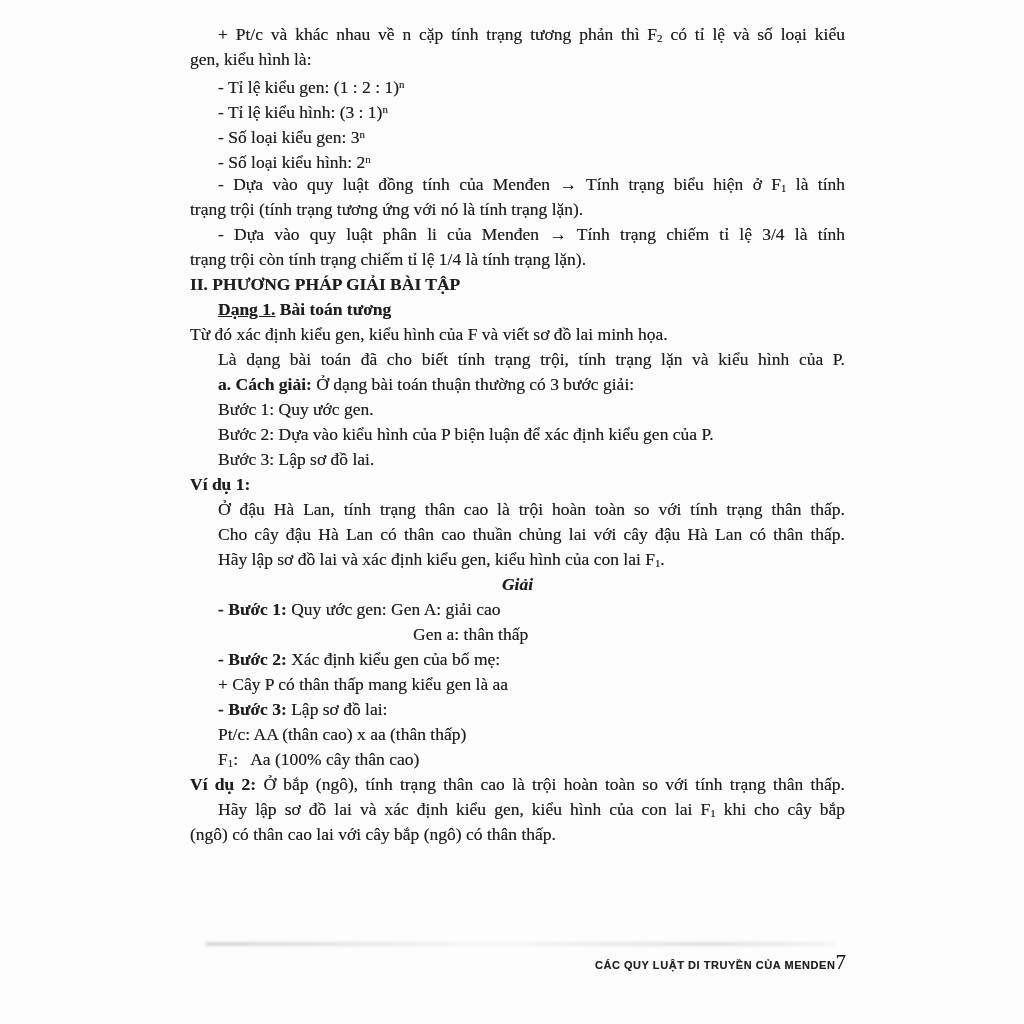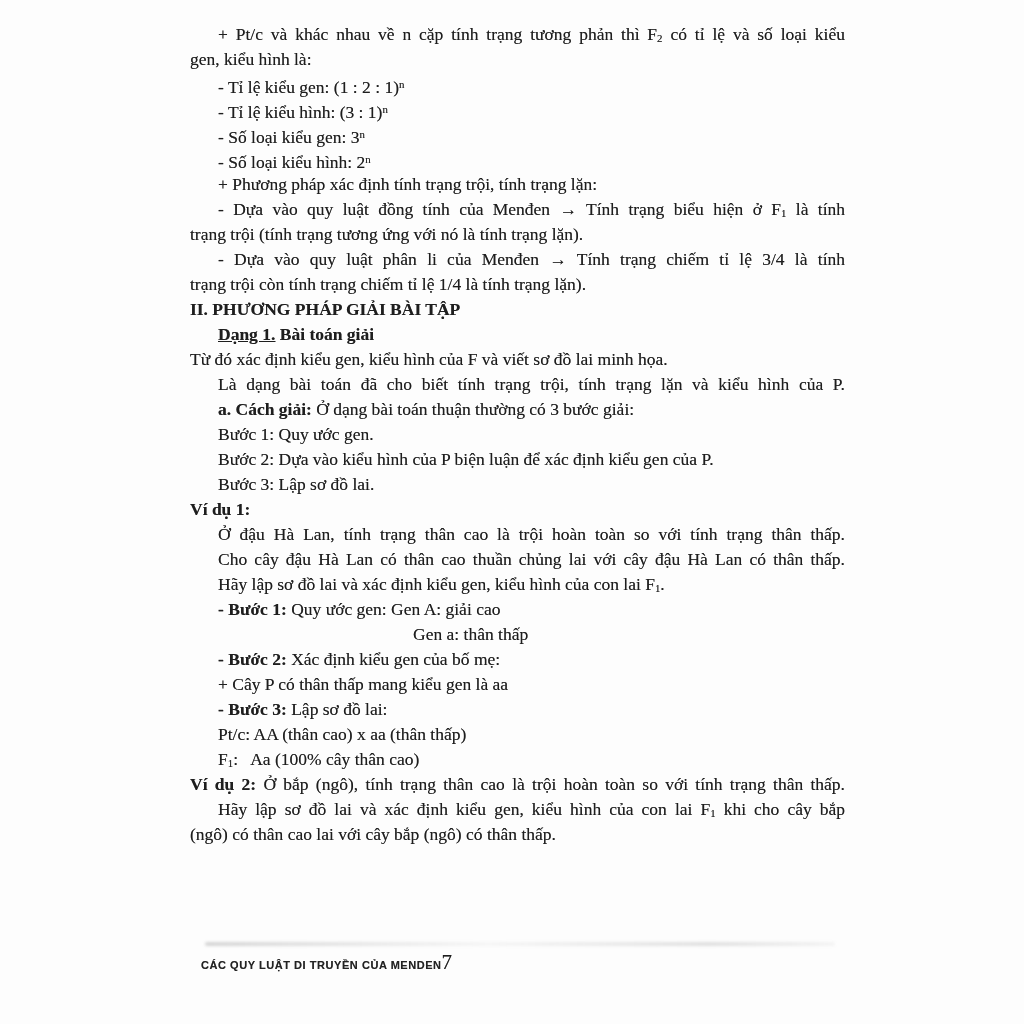--- a/index.html
+++ b/index.html
@@ -31,21 +31,21 @@
   .u{text-decoration:underline;margin-top:17px;}
   .sb{font-size:0.62em;vertical-align:-0.18em;letter-spacing:0;}
   .sp{font-size:0.62em;vertical-align:0.45em;}
   .bleed{
     position:absolute;left:205px;top:942px;width:630px;height:4px;
     background:linear-gradient(to right,rgba(70,70,70,.22),rgba(70,70,70,.04) 45%,rgba(70,70,70,.16) 80%,rgba(70,70,70,.05));
     filter:blur(1.6px);border-radius:2px;
   }
   .footer{
     position:absolute;left:201px;top:950px;width:645px;
-    display:flex;justify-content:flex-start;align-items:baseline;
+    display:flex;justify-content:flex-end;align-items:baseline;
   }
   .footer-title{
     font-family:"Liberation Sans","DejaVu Sans",sans-serif;
     font-weight:bold;font-size:11px;letter-spacing:0.55px;color:#232323;
     text-shadow:0 0 0.4px rgba(20,20,20,0.5);
   }
   .footer-page{
     font-size:21px;color:#1d1d1d;
     text-shadow:0 0 0.4px rgba(20,20,20,0.5);
   }
@@ -54,37 +54,37 @@
 <body>
 
 <div class="page">
   <main class="content">
       <div class="line para j"><span class="">+ Pt/c và khác nhau về n cặp tính trạng tương phản thì F</span><span class="sb">2</span><span class=""> có tỉ lệ và số loại kiểu</span></div>
       <div class="line flush"><span class="">gen, kiểu hình là:</span></div>
       <div class="line para"><span class="">- Tỉ lệ kiểu gen: (1 : 2 : 1)</span><span class="sp">n</span></div>
       <div class="line para"><span class="">- Tỉ lệ kiểu hình: (3 : 1)</span><span class="sp">n</span></div>
       <div class="line para"><span class="">- Số loại kiểu gen: 3</span><span class="sp">n</span></div>
       <div class="line para"><span class="">- Số loại kiểu hình: 2</span><span class="sp">n</span></div>
-      <div class="line para"><span class="">+ Phương pháp xác định tính trạng trội, tính trạng lặn:</span></div>
       <div class="line para j"><span class="">- Dựa vào quy luật đồng tính của Menđen → Tính trạng biểu hiện ở F</span><span class="sb">1</span><span class=""> là tính</span></div>
       <div class="line flush"><span class="">trạng trội (tính trạng tương ứng với nó là tính trạng lặn).</span></div>
       <div class="line para j"><span class="">- Dựa vào quy luật phân li của Menđen → Tính trạng chiếm tỉ lệ 3/4 là tính</span></div>
       <div class="line flush"><span class="">trạng trội còn tính trạng chiếm tỉ lệ 1/4 là tính trạng lặn).</span></div>
       <div class="line flush"><span class="b">II. PHƯƠNG PHÁP GIẢI BÀI TẬP</span></div>
-      <div class="line para"><span class="b u">Dạng 1.</span><span class="b"> Bài toán giải</span></div>
+      <div class="line para"><span class="b u">Dạng 1.</span><span class="b"> Bài toán tương</span></div>
       <div class="line flush"><span class="">Từ đó xác định kiểu gen, kiểu hình của F và viết sơ đồ lai minh họa.</span></div>
       <div class="line para j"><span class="">Là dạng bài toán đã cho biết tính trạng trội, tính trạng lặn và kiểu hình của P.</span></div>
       <div class="line para"><span class="b">a. Cách giải:</span><span class=""> Ở dạng bài toán thuận thường có 3 bước giải:</span></div>
       <div class="line para"><span class="">Bước 1: Quy ước gen.</span></div>
       <div class="line para"><span class="">Bước 2: Dựa vào kiểu hình của P biện luận để xác định kiểu gen của P.</span></div>
       <div class="line para"><span class="">Bước 3: Lập sơ đồ lai.</span></div>
       <div class="line flush"><span class="b">Ví dụ 1:</span></div>
       <div class="line para j"><span class="">Ở đậu Hà Lan, tính trạng thân cao là trội hoàn toàn so với tính trạng thân thấp.</span></div>
       <div class="line para j"><span class="">Cho cây đậu Hà Lan có thân cao thuần chủng lai với cây đậu Hà Lan có thân thấp.</span></div>
       <div class="line para"><span class="">Hãy lập sơ đồ lai và xác định kiểu gen, kiểu hình của con lai F</span><span class="sb">1</span><span class="">.</span></div>
+      <div class="line center"><span class="b i">Giải</span></div>
       <div class="line para"><span class="b">- Bước 1:</span><span class=""> Quy ước gen: Gen A: giải cao</span></div>
       <div class="line gen2"><span class="">Gen a: thân thấp</span></div>
       <div class="line para"><span class="b">- Bước 2:</span><span class=""> Xác định kiểu gen của bố mẹ:</span></div>
       <div class="line para"><span class="">+ Cây P có thân thấp mang kiểu gen là aa</span></div>
       <div class="line para"><span class="b">- Bước 3:</span><span class=""> Lập sơ đồ lai:</span></div>
       <div class="line para"><span class="">Pt/c: AA (thân cao) x aa (thân thấp)</span></div>
       <div class="line para"><span class="">F</span><span class="sb">1</span><span class="">:   Aa (100% cây thân cao)</span></div>
       <div class="line flush j"><span class="b">Ví dụ 2:</span><span class=""> Ở bắp (ngô), tính trạng thân cao là trội hoàn toàn so với tính trạng thân thấp.</span></div>
       <div class="line para j"><span class="">Hãy lập sơ đồ lai và xác định kiểu gen, kiểu hình của con lai F</span><span class="sb">1</span><span class=""> khi cho cây bắp</span></div>
       <div class="line flush"><span class="">(ngô) có thân cao lai với cây bắp (ngô) có thân thấp.</span></div>

